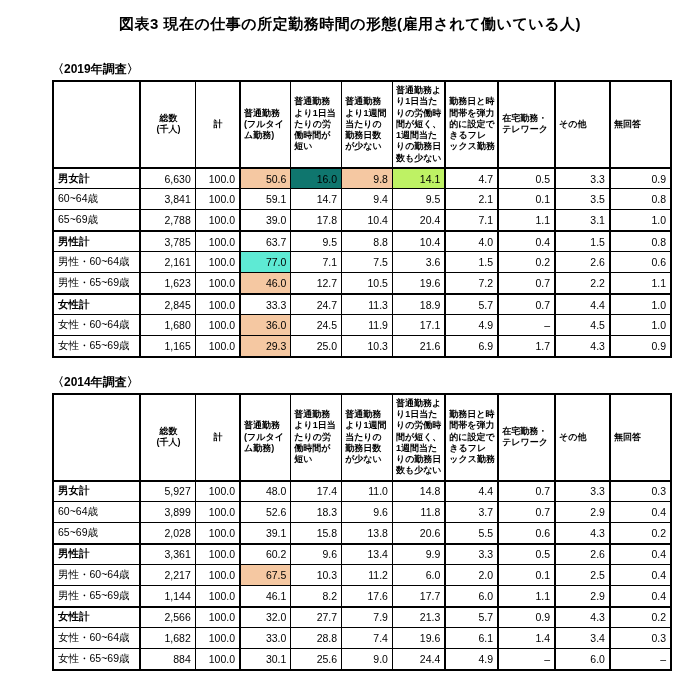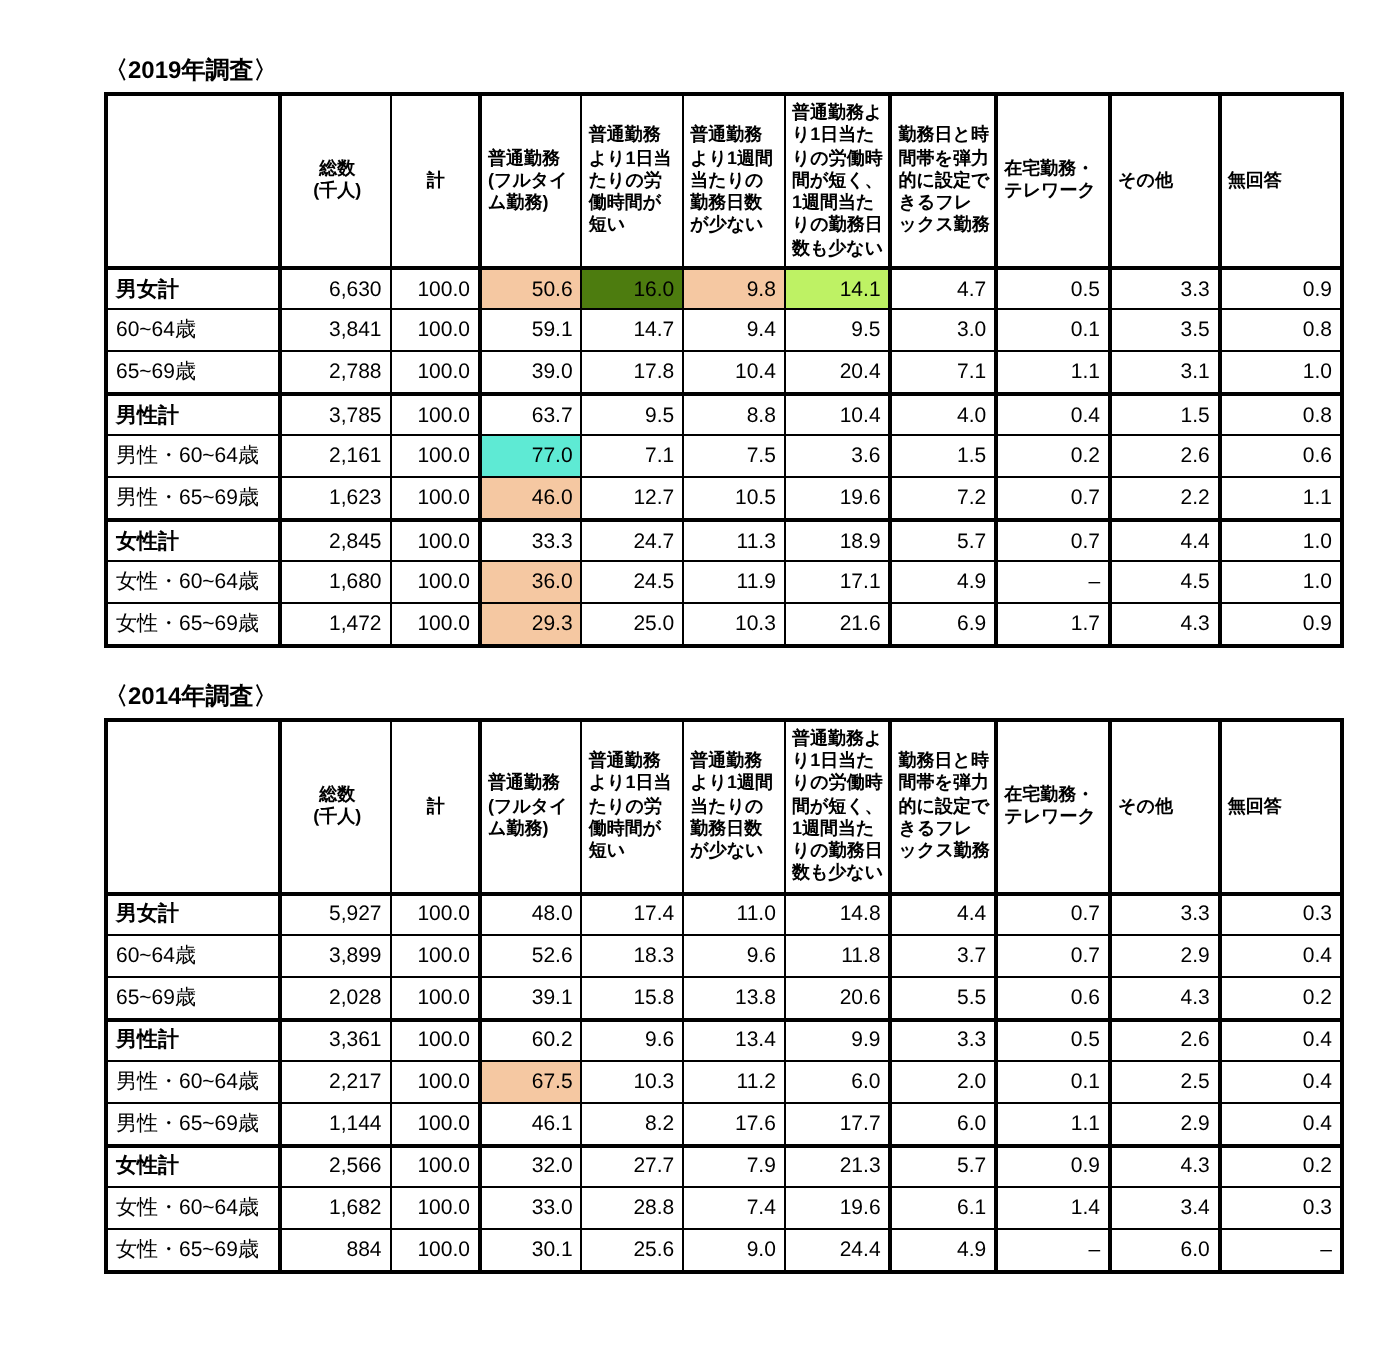--- a/index.html
+++ b/index.html
@@ -63,20 +63,21 @@
     text-align: right;
     padding: 2px 4px 2px 1px;
     font-variant-numeric: tabular-nums;
   }
 </style>
 </head>
 <body>
 
 <div class="page">
 
+  <div class="title">図表3 現在の仕事の所定勤務時間の形態(雇用されて働いている人)</div>
 
   <div class="section section-2019">
     <div class="sec-head">
       <span class="sec-caption">〈2019年調査〉</span>
       <span class="sec-unit">(%)</span>
     </div>
     <table>
         <colgroup>
           <col style="width: 86px;">
           <col style="width: 54px;">
@@ -105,37 +106,37 @@
             <th class="bl2">その他</th>
             <th class="bl2">無回答</th>
           </tr>
         </thead>
         <tbody>
           <tr class="grp">
             <td class="lab b">男女計</td>
             <td class="num bl2">6,630</td>
             <td class="num">100.0</td>
             <td class="num bl2" style="background: rgb(245, 200, 162);">50.6</td>
-            <td class="num" style="background: #4d7c0f;">16.0</td>
+            <td class="num" style="background: #0f766e;">16.0</td>
             <td class="num" style="background: rgb(245, 200, 162);">9.8</td>
             <td class="num" style="background: #bef264;">14.1</td>
             <td class="num bl2">4.7</td>
             <td class="num bl2">0.5</td>
             <td class="num bl2">3.3</td>
             <td class="num bl2">0.9</td>
           </tr>
           <tr>
             <td class="lab">60~64歳</td>
             <td class="num bl2">3,841</td>
             <td class="num">100.0</td>
             <td class="num bl2">59.1</td>
             <td class="num">14.7</td>
             <td class="num">9.4</td>
             <td class="num">9.5</td>
-            <td class="num bl2">3.0</td>
+            <td class="num bl2">2.1</td>
             <td class="num bl2">0.1</td>
             <td class="num bl2">3.5</td>
             <td class="num bl2">0.8</td>
           </tr>
           <tr>
             <td class="lab">65~69歳</td>
             <td class="num bl2">2,788</td>
             <td class="num">100.0</td>
             <td class="num bl2">39.0</td>
             <td class="num">17.8</td>
@@ -206,21 +207,21 @@
             <td class="num">24.5</td>
             <td class="num">11.9</td>
             <td class="num">17.1</td>
             <td class="num bl2">4.9</td>
             <td class="num bl2">–</td>
             <td class="num bl2">4.5</td>
             <td class="num bl2">1.0</td>
           </tr>
           <tr>
             <td class="lab">女性・65~69歳</td>
-            <td class="num bl2">1,472</td>
+            <td class="num bl2">1,165</td>
             <td class="num">100.0</td>
             <td class="num bl2" style="background: rgb(245, 200, 162);">29.3</td>
             <td class="num">25.0</td>
             <td class="num">10.3</td>
             <td class="num">21.6</td>
             <td class="num bl2">6.9</td>
             <td class="num bl2">1.7</td>
             <td class="num bl2">4.3</td>
             <td class="num bl2">0.9</td>
           </tr>

